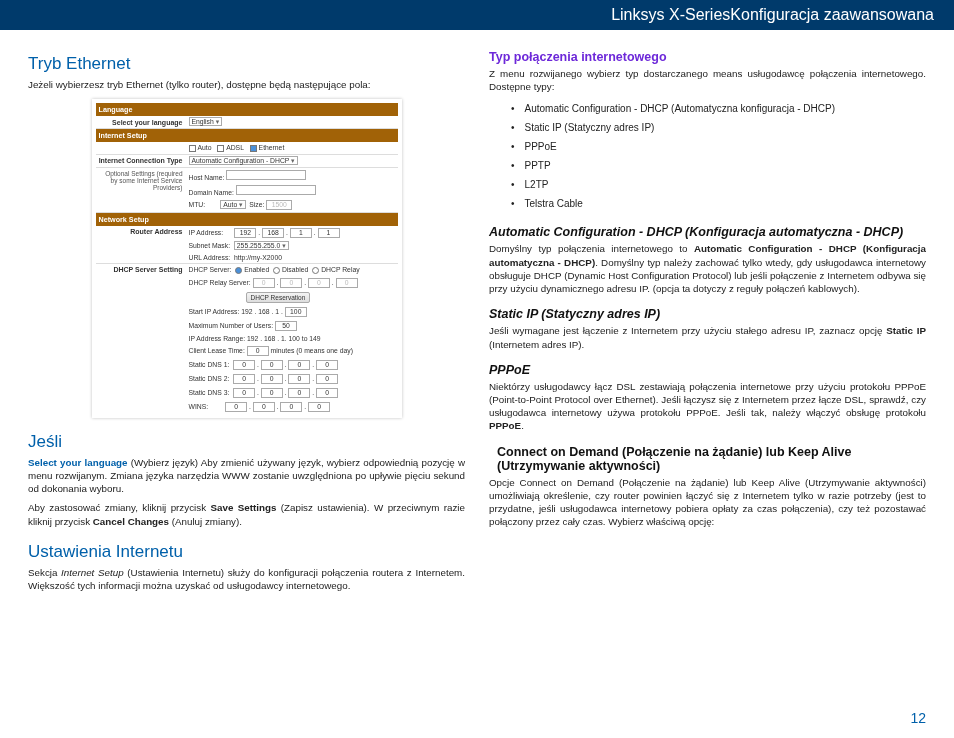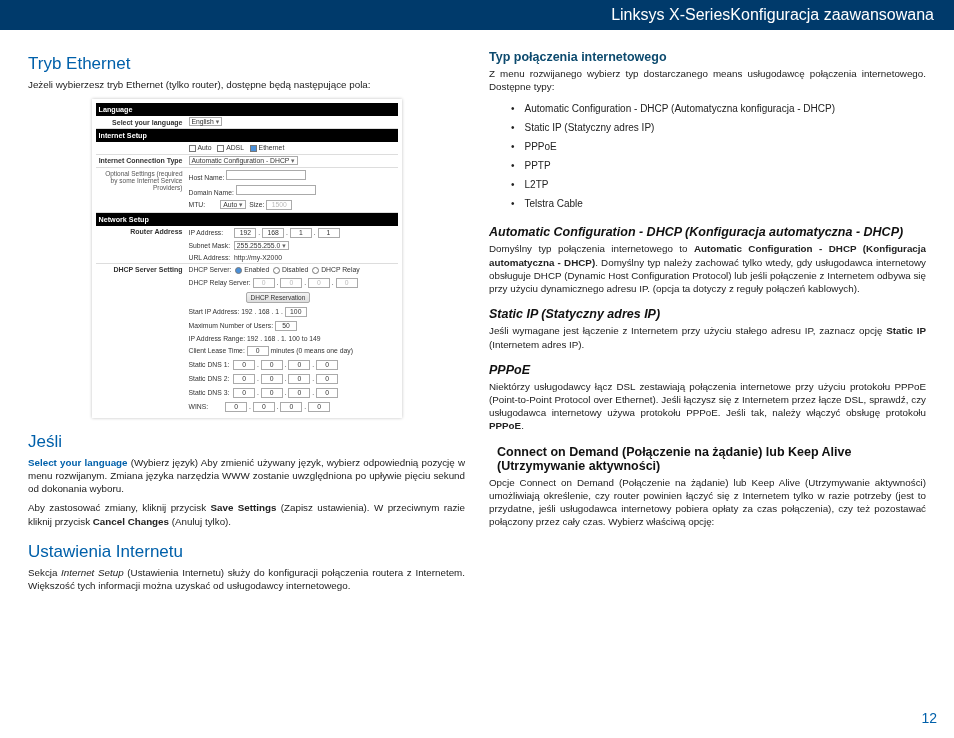--- a/index.html
+++ b/index.html
@@ -31,21 +31,21 @@
     flex: 1;
     min-width: 0;
   }
   h2.blue-h {
     color: #0060aa;
     font-weight: 400;
     font-size: 17px;
     margin: 14px 0 4px 0;
   }
   h3.blue-h3 {
-    color: #0c4a6e;
+    color: #6d28d9;
     font-weight: 600;
     font-size: 12.5px;
     margin: 10px 0 3px 0;
   }
   h3.italic-h3 {
     font-style: italic;
     font-weight: 700;
     font-size: 12.5px;
     margin: 12px 0 3px 0;
     color: #111;
@@ -71,39 +71,39 @@
     font-size: 10px;
     line-height: 1.9;
   }
   ul.bullets li::before {
     content: "•";
     margin-right: 10px;
   }
   .page-num {
     position: absolute;
     bottom: 12px;
-    right: 17px;
+    right: 28px;
     color: #0060aa;
     font-size: 14px;
   }
 
   
   .shot {
     width: 310px;
     margin: 8px auto 10px auto;
     font-size: 7px;
     color: #333;
     box-shadow: 0 0 3px rgba(0,0,0,0.25);
     background: #fff;
     padding: 4px;
   }
   .shot table { width: 100%; border-collapse: collapse; }
   .shot td { padding: 2px 3px; vertical-align: middle; }
   .section-hdr {
-    background: #000000;
+    background: #a16207;
     color: #fff;
     font-weight: 700;
     font-size: 7.2px;
     padding: 2px 4px;
   }
   .hr-line td { border-top: 1px solid #ddd; height:0; padding:0; }
   .lbl {
     text-align: right;
     font-weight: 700;
     width: 90px;
@@ -280,21 +280,21 @@
             </tr>
       </tbody>
         </table>
     </div>
 
     <h2 class="blue-h">Jeśli</h2>
     <p class="body">
       <span class="highlight-blue">Select your language</span><span> (Wybierz język) Aby zmienić używany język, wybierz odpowiednią pozycję w menu rozwijanym. Zmiana języka narzędzia WWW zostanie uwzględniona po upływie pięciu sekund od dokonania wyboru.</span>
     </p>
     <p class="body">
-      <span>Aby zastosować zmiany, kliknij przycisk </span><span class="bold">Save Settings</span><span> (Zapisz ustawienia). W przeciwnym razie kliknij przycisk </span><span class="bold">Cancel Changes</span><span> (Anuluj tylko).</span>
+      <span>Aby zastosować zmiany, kliknij przycisk </span><span class="bold">Save Settings</span><span> (Zapisz ustawienia). W przeciwnym razie kliknij przycisk </span><span class="bold">Cancel Changes</span><span> (Anuluj zmiany).</span>
     </p>
 
     <h2 class="blue-h">Ustawienia Internetu</h2>
     <p class="body">
       <span>Sekcja </span><span style="font-style:italic">Internet Setup</span><span> (Ustawienia Internetu) służy do konfiguracji połączenia routera z Internetem. Większość tych informacji można uzyskać od usługodawcy internetowego.</span>
     </p>
   </div>
 
   <div class="col">
     <h3 class="blue-h3">Typ połączenia internetowego</h3>

